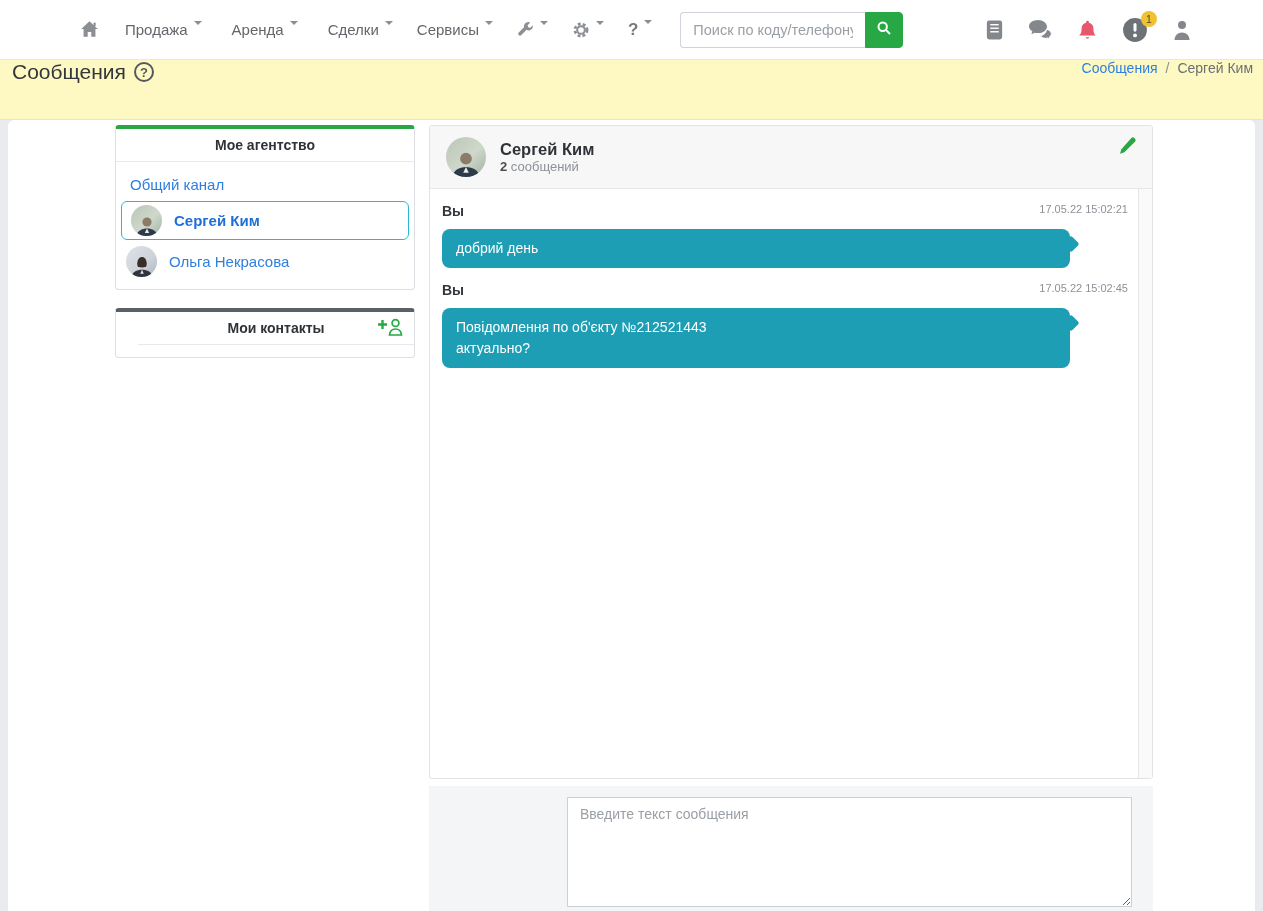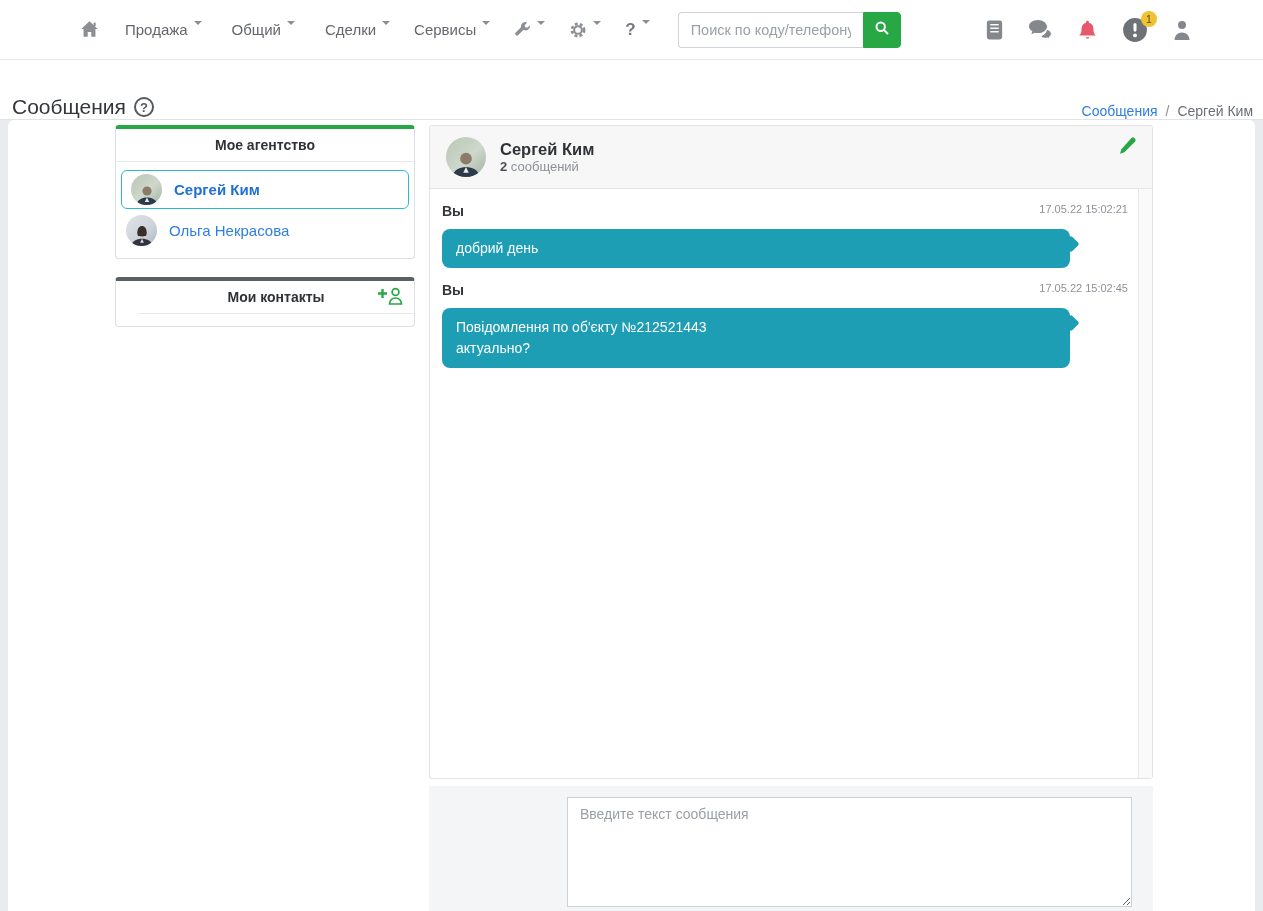--- a/index.html
+++ b/index.html
@@ -27,22 +27,22 @@
 
   .nav-right { margin-left:auto; display:flex; align-items:center; gap:25px; }
   .icon-btn { position:relative; color:#84888d; display:flex; align-items:center; cursor:pointer; }
   .icon-bell { color:#e8586c; }
   .icon-alert { color:#6d7277; }
   .nav-badge { position:absolute; top:-6px; right:-9px; background:#f0c232; color:#4d4d33;
     font-size:10.5px; min-width:16px; height:16px; border-radius:8px; display:flex;
     align-items:center; justify-content:center; padding:0 4px; }
 
   
-  .page-band { height:60px; background:#ffffff; border-bottom:1px solid #e0e3e8;
-    display:flex; align-items:flex-end; padding:0 10px 0 12px; }
+  .page-band { height:60px; background:#fef9c3; border-bottom:1px solid #e0e3e8;
+    display:flex; align-items:flex-start; padding:0 10px 0 12px; }
   .page-title { font-size:21px; color:#33363a; display:flex; align-items:center; gap:8px; }
   .q-circle { width:20px; height:20px; border:2px solid #55595e; border-radius:50%;
     display:inline-flex; align-items:center; justify-content:center; font-size:13px;
     font-weight:bold; color:#55595e; }
   .breadcrumb { margin-left:auto; font-size:14px; color:#8a8f95; display:flex; gap:8px; align-items:center; }
   .breadcrumb a { color:#2e7fe0; text-decoration:none; cursor:pointer; }
   .crumb-current { color:#6a6f75; }
 
   
   .content { margin:0 8px; background:#ffffff; border-radius:6px 6px 0 0;
@@ -111,21 +111,21 @@
     <svg width="19" height="19" viewBox="0 0 16 16" fill="currentColor">
         <path d="M8 1L1 7.5h2V14h3.5v-4h3v4H13V7.5h2L8 1z"></path>
         <rect x="11.4" y="2.2" width="1.8" height="3"></rect>
       </svg>
   </span>
   <span class="nav-item">
     <span>Продажа</span>
     <span class="caret"></span>
   </span>
   <span class="nav-item">
-    <span>Общий</span>
+    <span>Аренда</span>
     <span class="caret"></span>
   </span>
   <span class="nav-item tight">
     <span>Сделки</span>
     <span class="caret"></span>
   </span>
   <span class="nav-item tight">
     <span>Сервисы</span>
     <span class="caret"></span>
   </span>
@@ -212,20 +212,21 @@
     <span class="crumb-current">Сергей Ким</span>
   </div>
 </div>
 
 <div class="content">
 
   <div class="side-col">
     <div class="panel panel-agency">
       <div class="panel-head">Мое агентство</div>
       <div class="panel-body">
+        <a class="channel-link">Общий канал</a>
         <div class="contact-row selected">
           <span class="avatar av-30 av-m">
             <svg width="26" height="22" viewBox="0 0 26 22">
                 <circle cx="13" cy="6" r="4.6" fill="#8d7b6a"></circle>
                 <path d="M2 22c0-6 5-9.4 11-9.4S24 16 24 22z" fill="#2e3a4a"></path>
                 <path d="M13 12.6l-2.2 4.4h4.4z" fill="#e8eaec"></path>
               </svg>
           </span>
           <span class="name">Сергей Ким</span>
         </div>

